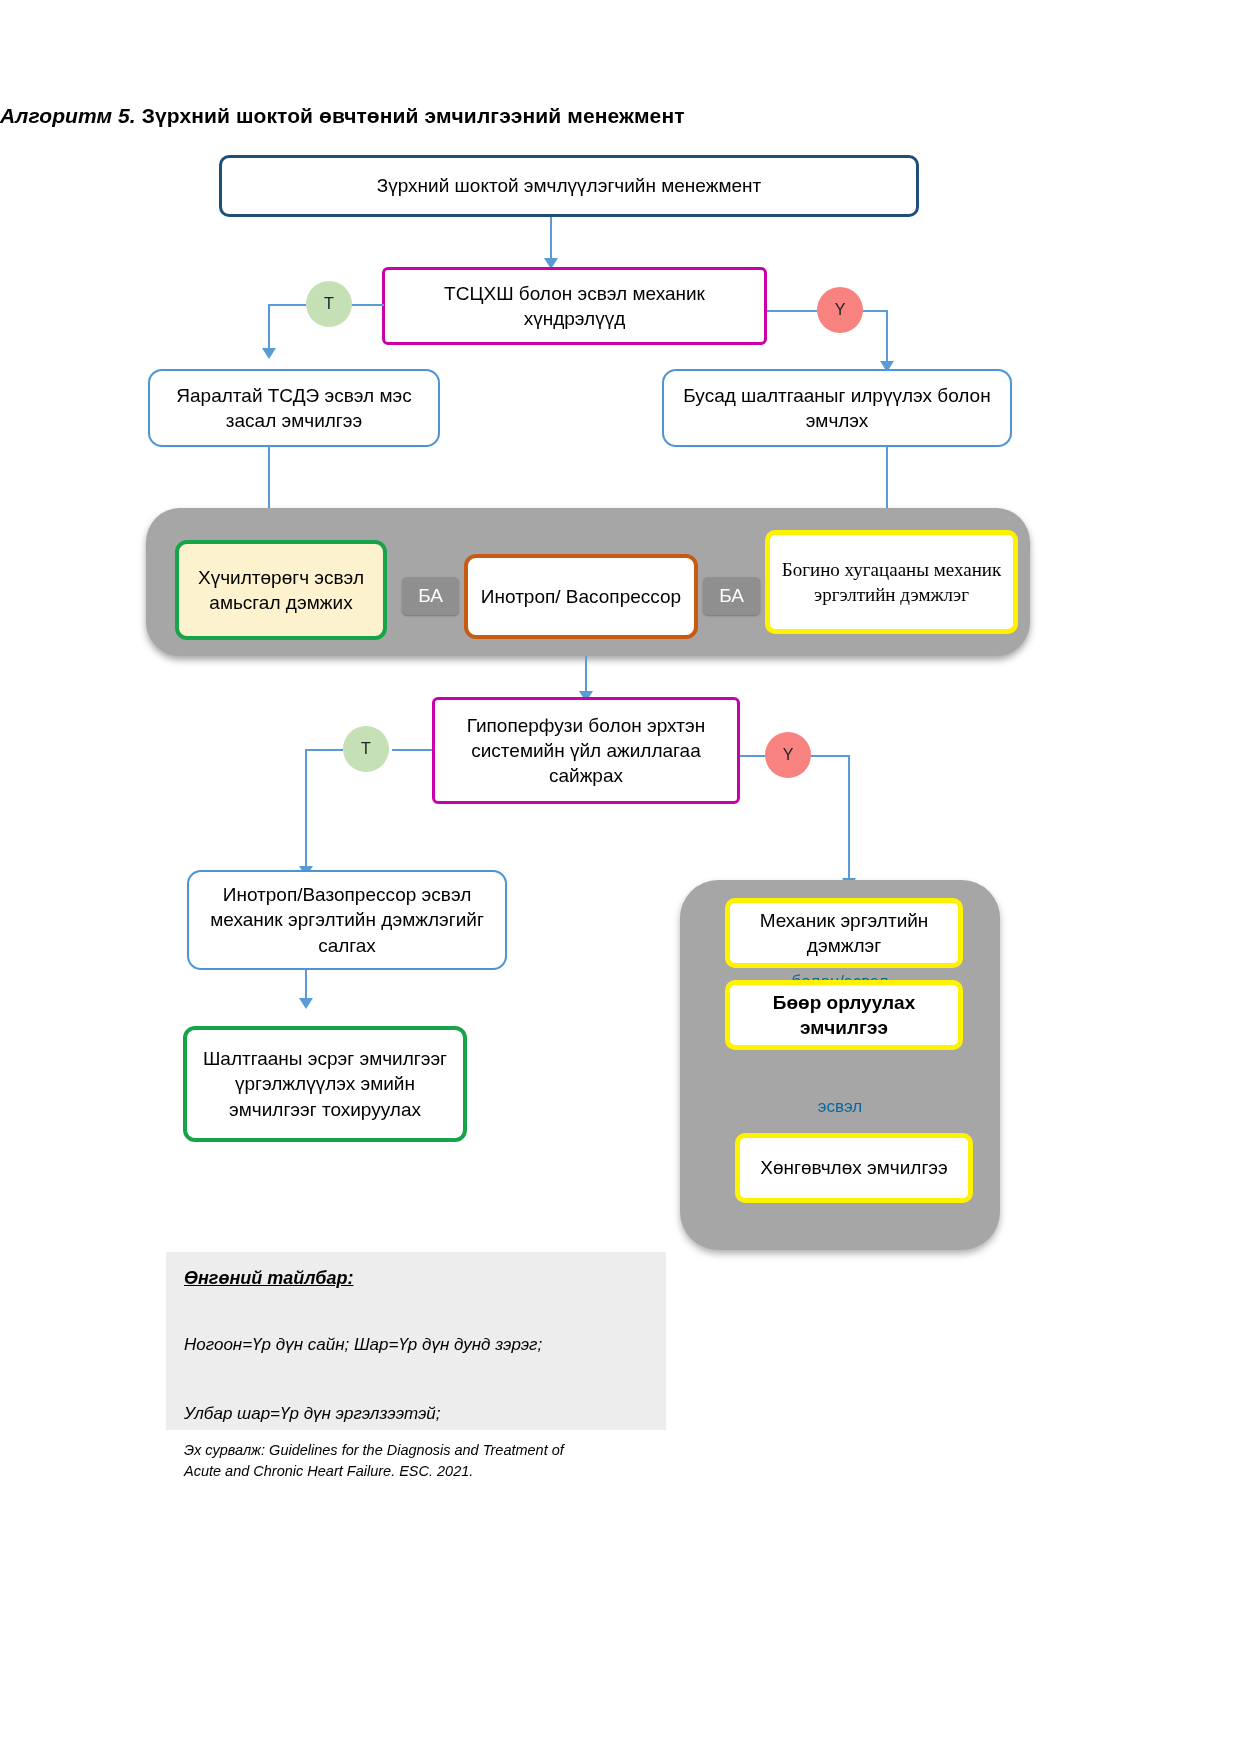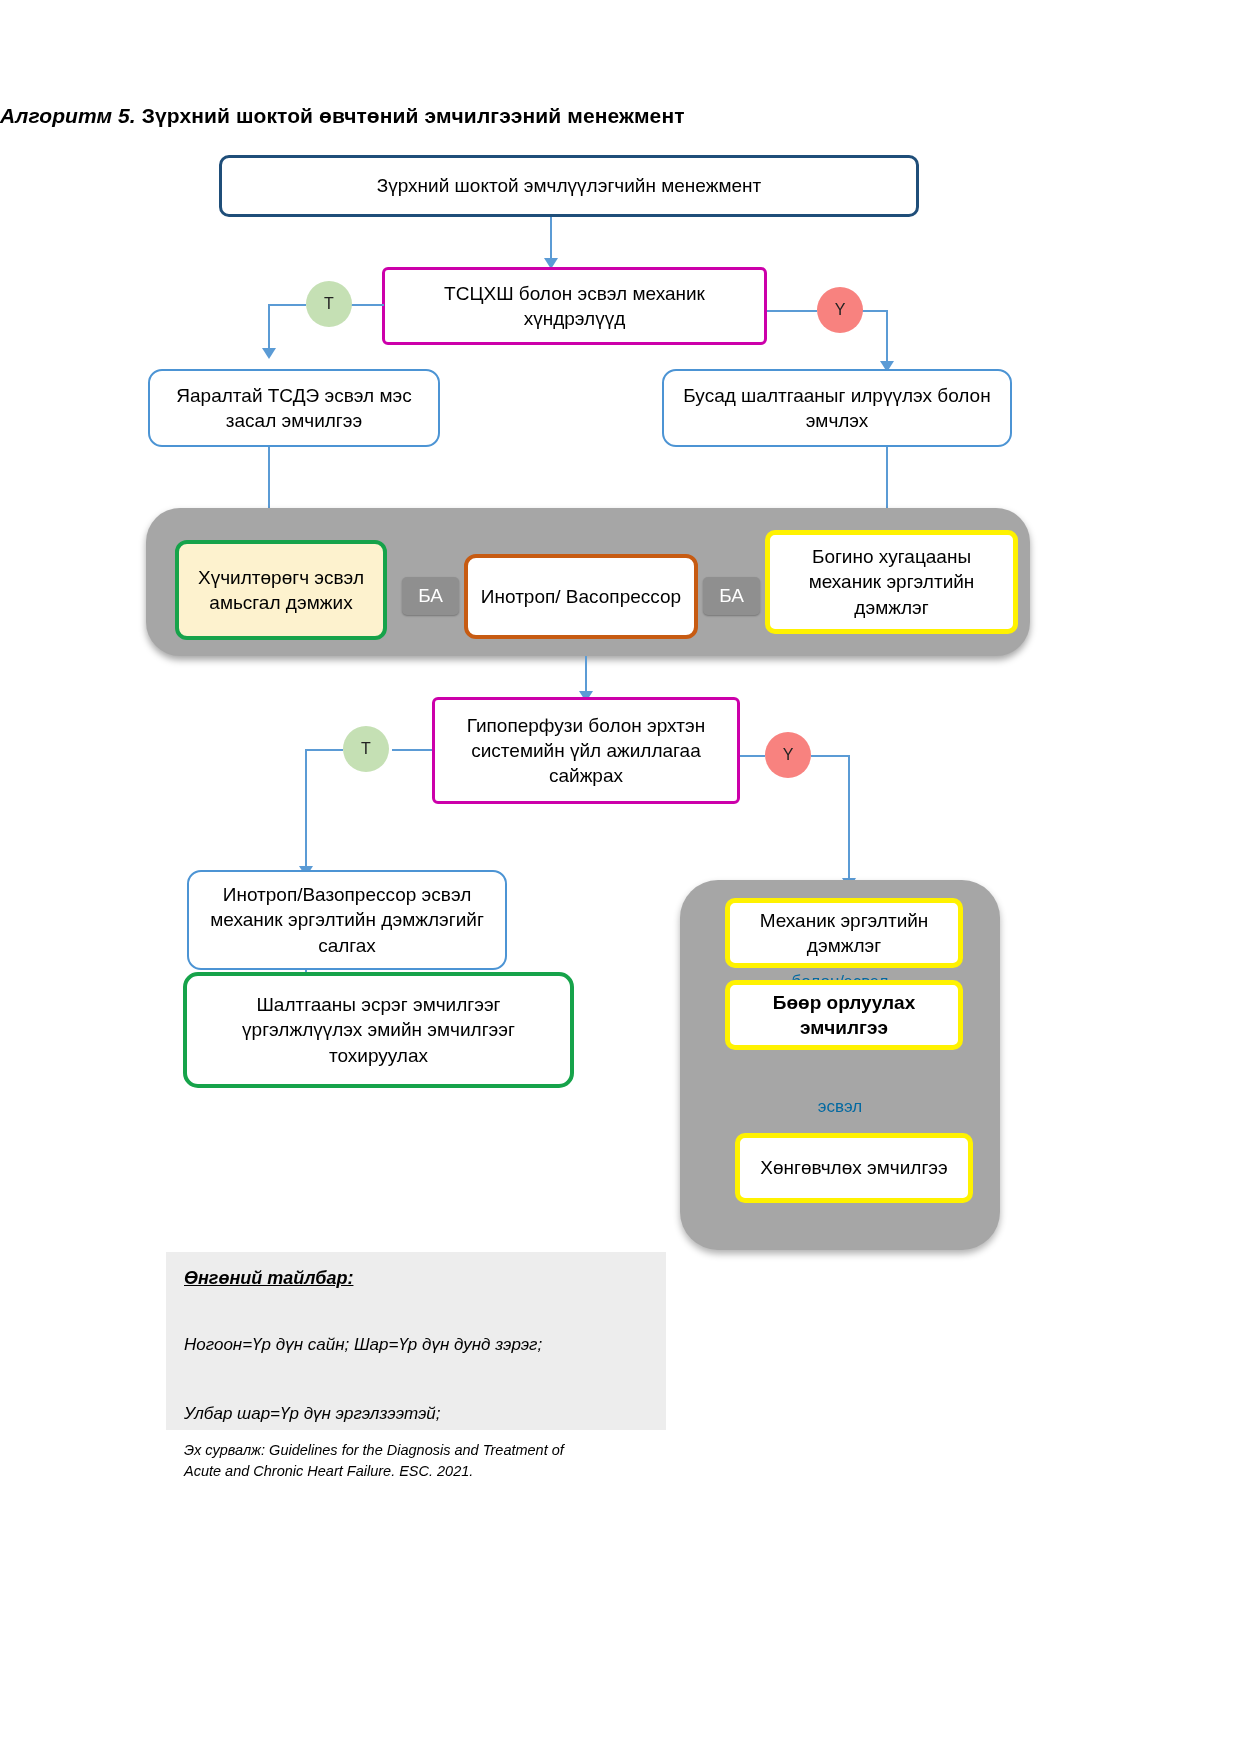--- a/index.html
+++ b/index.html
@@ -202,21 +202,21 @@
   </div>
 
   <div class="box box-orange" style="left:464px; top:554px; width:234px; height:85px;">
     <span>Инотроп/ Васопрессор</span>
   </div>
 
   <div class="ba-chip" style="left:703px; top:577px; width:57px; height:38px;">
     <span>БА</span>
   </div>
 
-  <div class="box box-yellow" style="left:765px; top:530px; width:253px; height:104px;">
+  <div class="box box-yellow" style="left:765px; top:530px; width:253px; height:104px;font-family:Liberation Serif, serif;">
     <span>Богино хугацааны механик эргэлтийн дэмжлэг</span>
   </div>
 
   <div class="ln lnv" style="left:585px; top:656px; height:42px;"></div>
   <div class="arrow" style="left:579px; top:691px;"></div>
 
   <div class="box box-decision" style="left:432px; top:697px; width:308px; height:107px;">
     <span>Гипоперфузи болон эрхтэн системийн үйл ажиллагаа сайжрах</span>
   </div>
 
@@ -236,21 +236,21 @@
     <span>Y</span>
   </div>
 
   <div class="box box-process" style="left:187px; top:870px; width:320px; height:100px;">
     <span>Инотроп/Вазопрессор эсвэл механик эргэлтийн дэмжлэгийг салгах</span>
   </div>
 
   <div class="ln lnv" style="left:305px; top:970px; height:32px;"></div>
   <div class="arrow" style="left:299px; top:998px;"></div>
 
-  <div class="box box-green" style="left:183px; top:972px; width:391px; height:116px;border-radius:15px;">
+  <div class="box box-green" style="left:183px; top:1026px; width:284px; height:116px;">
     <span>Шалтгааны эсрэг эмчилгээг үргэлжлүүлэх эмийн эмчилгээг тохируулах</span>
   </div>
 
   <div class="grey-panel" style="left:680px; top:880px; width:320px; height:370px;"></div>
 
   <div class="box box-yellow" style="left:725px; top:898px; width:238px; height:70px;">
     <span>Механик эргэлтийн дэмжлэг</span>
   </div>
 
   <div class="grey-sep" style="left:680px; top:972px; width:320px;">

